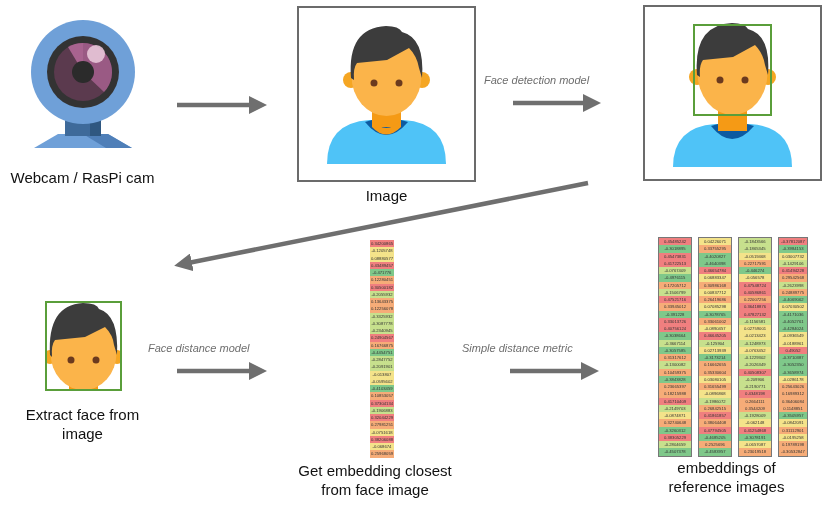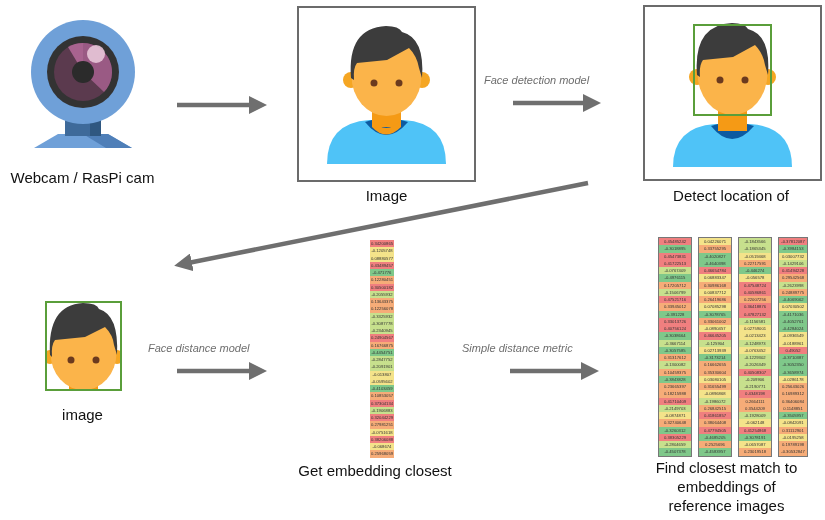--- a/index.html
+++ b/index.html
@@ -73,35 +73,35 @@
     <circle cx="52" cy="70" r="8" fill="#f5a623"></circle>
     <circle cx="123" cy="70" r="8" fill="#f5a623"></circle>
     <ellipse cx="87.5" cy="66" rx="35" ry="42" fill="#fbb44a"></ellipse>
     <path d="M52,68 Q48,18 87,16 Q100,16 103,22 Q126,28 123,68 L120,58 Q118,46 110,38 L88,50 L58,53 Q54,58 55,70 Z" fill="#3c3c3c"></path>
     <circle cx="75" cy="73" r="3.5" fill="#6b3a1e"></circle>
     <circle cx="100" cy="73" r="3.5" fill="#6b3a1e"></circle>
     <rect x="49" y="18" width="77" height="90" fill="none" stroke="#5a9e3a" stroke-width="2"></rect>
   </svg>
 </div>
 <div class="caption" style="left:636px;top:186px;width:190px;">
-  <div>Detect location of</div>
 </div>
 
 <div class="abs" style="left:45px;top:301px;width:77px;height:90px;border:2px solid #5a9e3a;box-sizing:border-box;overflow:hidden;background:#fff;">
   <svg width="73" height="86" viewBox="0 0 73 86">
     <rect x="22" y="72" width="29" height="14" fill="#f59a15"></rect>
     <circle cx="3" cy="54" r="7" fill="#f5a623"></circle>
     <circle cx="70" cy="54" r="7" fill="#f5a623"></circle>
     <ellipse cx="36.5" cy="50" rx="33" ry="37" fill="#fbb44a"></ellipse>
     <path d="M3,52 Q0,2 36,0 Q50,0 52,6 Q72,12 70,52 L67,42 Q66,32 58,24 L38,34 L8,37 Q4,42 5,54 Z" fill="#3c3c3c"></path>
     <circle cx="24" cy="57" r="3.5" fill="#6b3a1e"></circle>
     <circle cx="49" cy="57" r="3.5" fill="#6b3a1e"></circle>
   </svg>
 </div>
 <div class="caption" style="left:0px;top:405px;width:165px;">
+  <div>Extract face from</div>
   <div>image</div>
 </div>
 
 <div class="step-label" style="left:148px;top:342px;">Face distance model</div>
 
 <div class="vec" id="embedding-vector" style="left:370px;top:240px;width:24px;">
     <div class="cell" style="background: rgb(240, 127, 127);">0.34200865</div>
     <div class="cell" style="background: rgb(244, 227, 138);">-0.1205748</div>
     <div class="cell" style="background: rgb(244, 227, 138);">0.08880577</div>
     <div class="cell" style="background: rgb(240, 127, 127);">0.43489457</div>
@@ -127,20 +127,21 @@
     <div class="cell" style="background: rgb(199, 224, 141);">-0.1906883</div>
     <div class="cell" style="background: rgb(240, 127, 127);">0.32044229</div>
     <div class="cell" style="background: rgb(246, 172, 120);">0.27981251</div>
     <div class="cell" style="background: rgb(244, 227, 138);">-0.0751618</div>
     <div class="cell" style="background: rgb(240, 127, 127);">0.38206088</div>
     <div class="cell" style="background: rgb(244, 227, 138);">-0.068674</div>
     <div class="cell" style="background: rgb(246, 172, 120);">0.25968059</div>
   </div>
 <div class="caption" style="left:290px;top:461px;width:170px;">
   <div>Get embedding closest</div>
+  <div>from face image</div>
 </div>
 
 <div class="step-label" style="left:462px;top:342px;text-align:center;">Simple distance metric</div>
 
 <div class="refgrid" id="ref-grid" style="left:658px;top:237px;">
     <div class="refcol" style="width: 34px;">
       <div class="cell" style="background: rgb(240, 127, 127);">0.45485242</div>
       <div class="cell" style="background: rgb(127, 200, 138);">-0.3018895</div>
       <div class="cell" style="background: rgb(240, 127, 127);">0.45473831</div>
       <div class="cell" style="background: rgb(240, 127, 127);">0.41722513</div>
@@ -262,16 +263,15 @@
       <div class="cell" style="background: rgb(246, 172, 120);">0.1148851</div>
       <div class="cell" style="background: rgb(127, 200, 138);">-0.3505957</div>
       <div class="cell" style="background: rgb(244, 227, 138);">-0.0842091</div>
       <div class="cell" style="background: rgb(246, 172, 120);">0.31112901</div>
       <div class="cell" style="background: rgb(244, 227, 138);">-0.0195258</div>
       <div class="cell" style="background: rgb(246, 172, 120);">0.19789198</div>
       <div class="cell" style="background: rgb(246, 172, 120);">-0.30532847</div>
     </div>
   </div>
 <div class="caption" style="left:628px;top:458px;width:197px;">
-  <div>Find closest match to</div>
   <div>embeddings of</div>
   <div>reference images</div>
 </div>
 
 </body></html>

